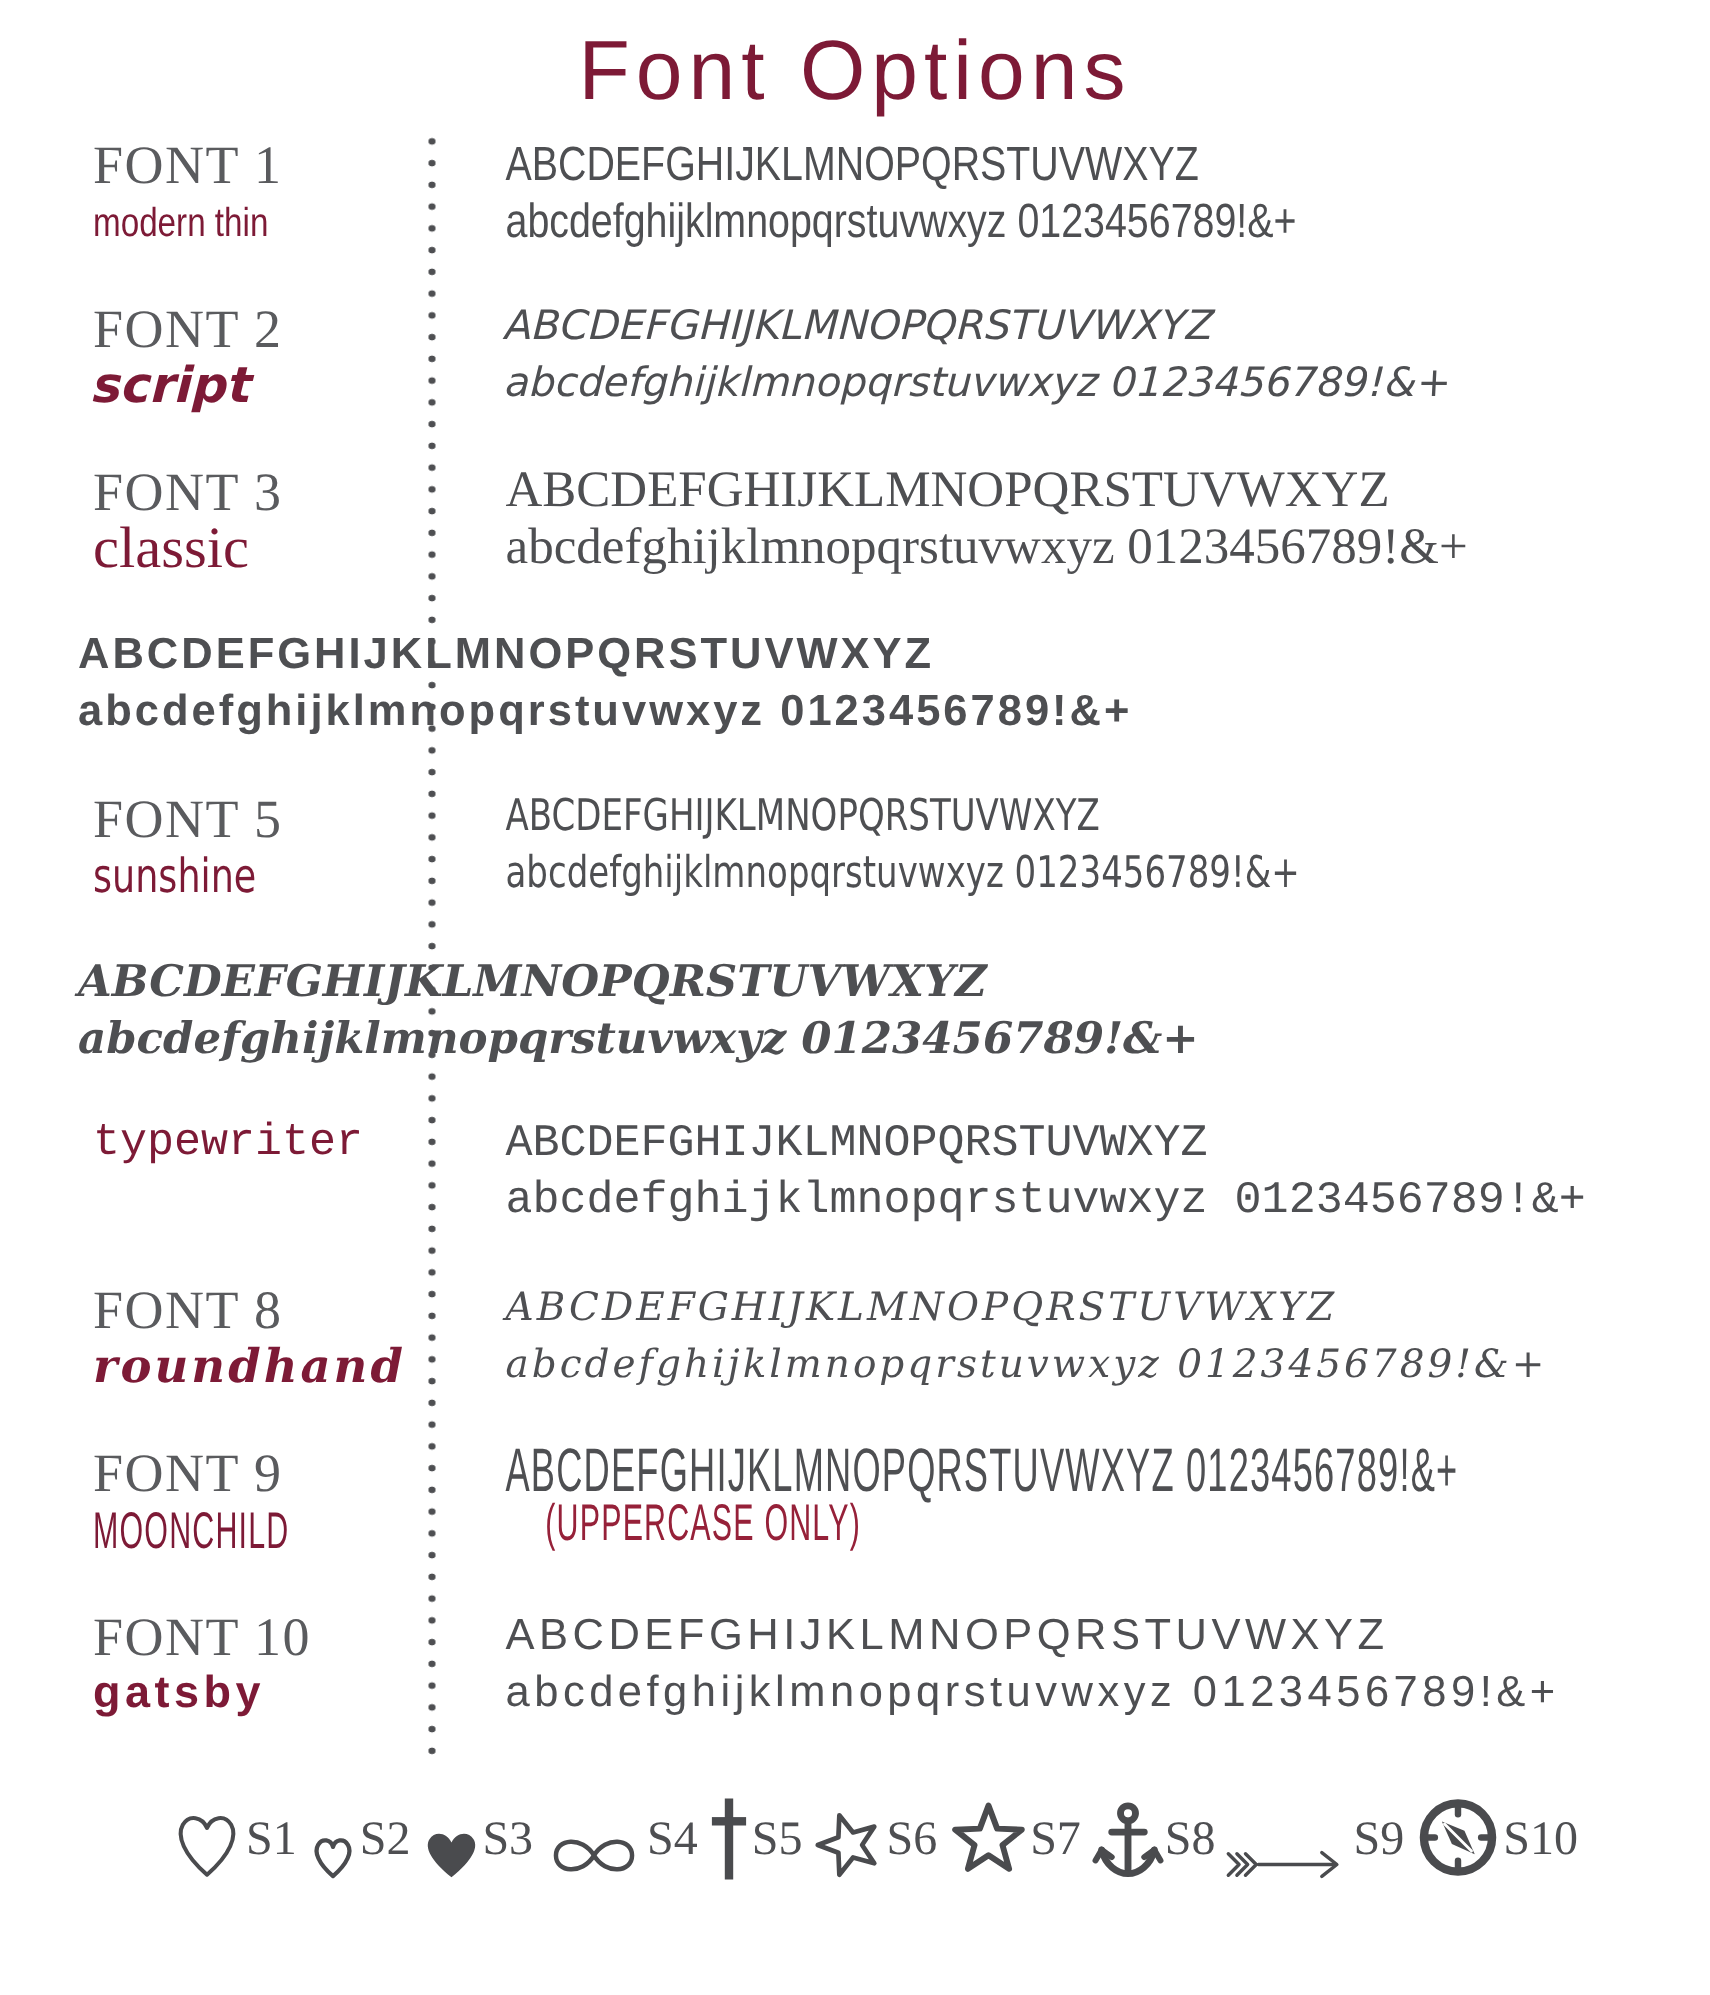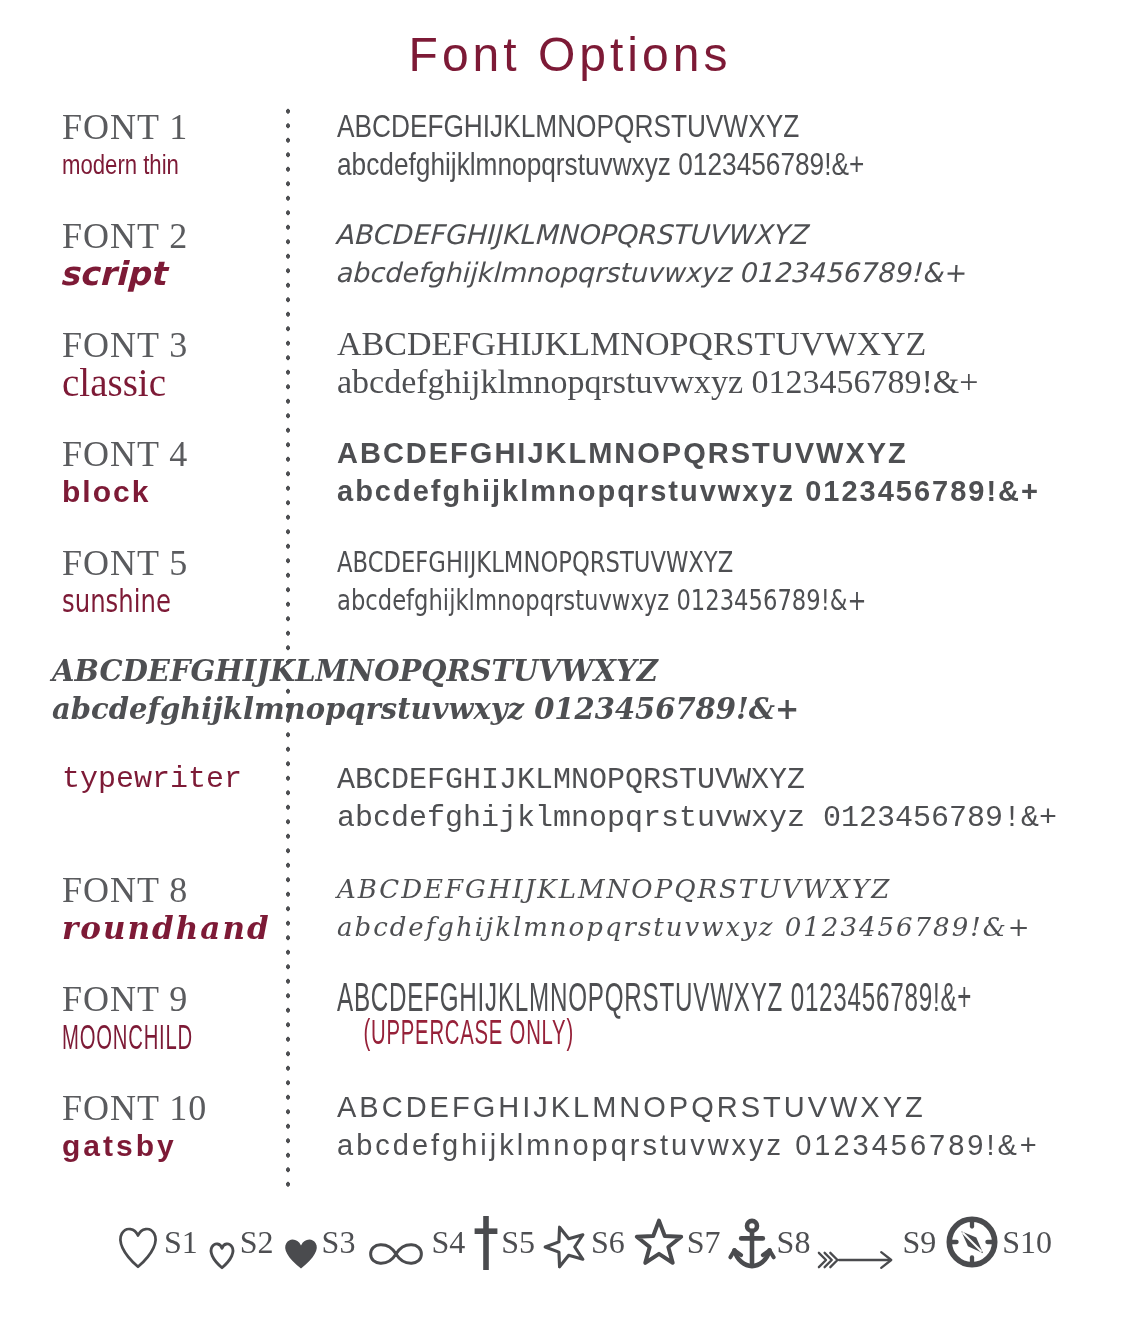--- a/index.html
+++ b/index.html
@@ -1,29 +1,29 @@
 <!DOCTYPE html>
 <html><head>
 <meta charset="utf-8">
 <style>
   html,body{margin:0;padding:0;background:#ffffff;}
   body{width:1140px;height:1330px;position:relative;font-family:"Liberation Sans",sans-serif;overflow:hidden;}
 
   
   .title{
     text-align:center;
-    padding-top:27px;
-    font-size:48px;
+    padding-top:14px;
+    font-size:56px;
     letter-spacing:4px;
     color:#7d1a36;
     font-family:"Liberation Sans",sans-serif;
   }
 
   
-  .rows-wrap{position:relative;margin-top:18px;}
+  .rows-wrap{position:relative;margin-top:4px;}
   .dotted-divider{
     position:absolute;
     left:285px;top:4px;
     width:6px;height:1090px;
     background-image:radial-gradient(circle at center,#4e4f52 0 2.2px,transparent 2.4px);
     background-size:6px 14.5px;
     background-repeat:repeat-y;
   }
   .font-row{display:flex;height:109px;box-sizing:border-box;padding-top:7px;}
   .row-left{width:285px;box-sizing:border-box;padding-left:62px;flex-shrink:0;}
@@ -130,24 +130,20 @@
       <div class="font-label">FONT 3</div>
       <div class="font-name style-f3 name-f3">classic</div>
     </div>
     <div class="row-right">
       <div class="sample sample-upper style-f3 f3-size">ABCDEFGHIJKLMNOPQRSTUVWXYZ</div>
       <div class="sample sample-lower style-f3 f3-size">abcdefghijklmnopqrstuvwxyz 0123456789!&amp;+</div>
     </div>
   </div>
 
   <div class="font-row">
-    <div class="row-left">
-      <div class="font-label">FONT 4</div>
-      <div class="font-name style-f4 name-f4">block</div>
-    </div>
     <div class="row-right">
       <div class="sample sample-upper style-f4 f4-size">ABCDEFGHIJKLMNOPQRSTUVWXYZ</div>
       <div class="sample sample-lower style-f4 f4-size">abcdefghijklmnopqrstuvwxyz 0123456789!&amp;+</div>
     </div>
   </div>
 
   <div class="font-row">
     <div class="row-left">
       <div class="font-label">FONT 5</div>
       <div class="font-name style-f5 name-f5">sunshine</div>

